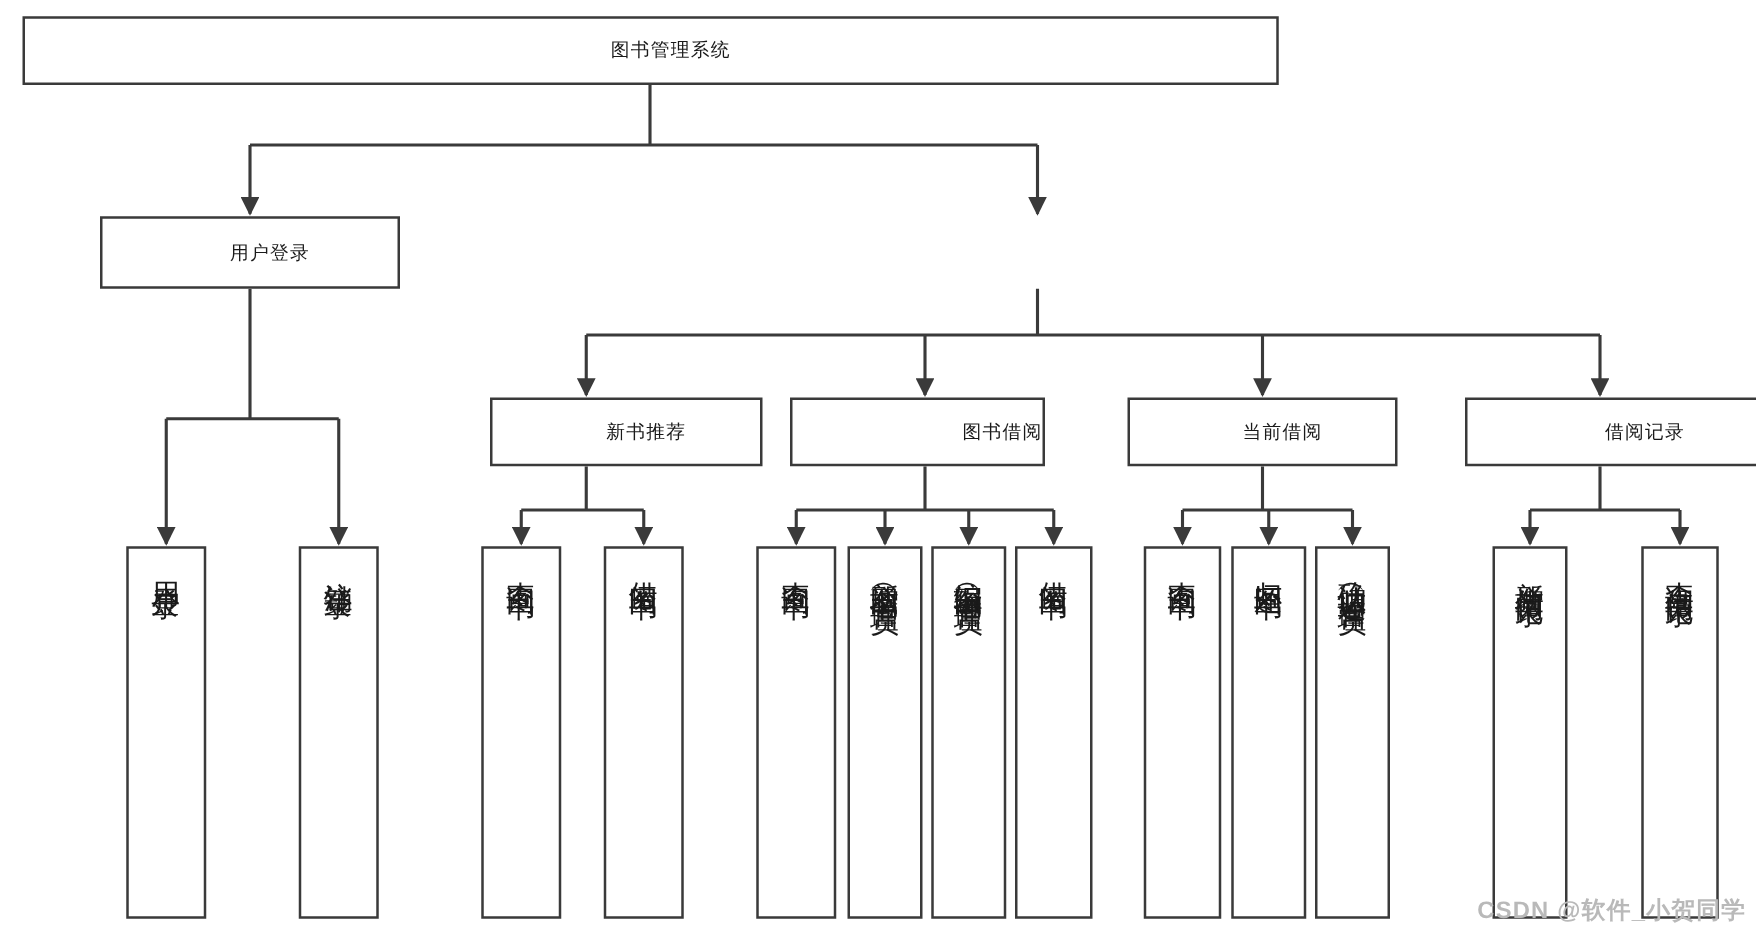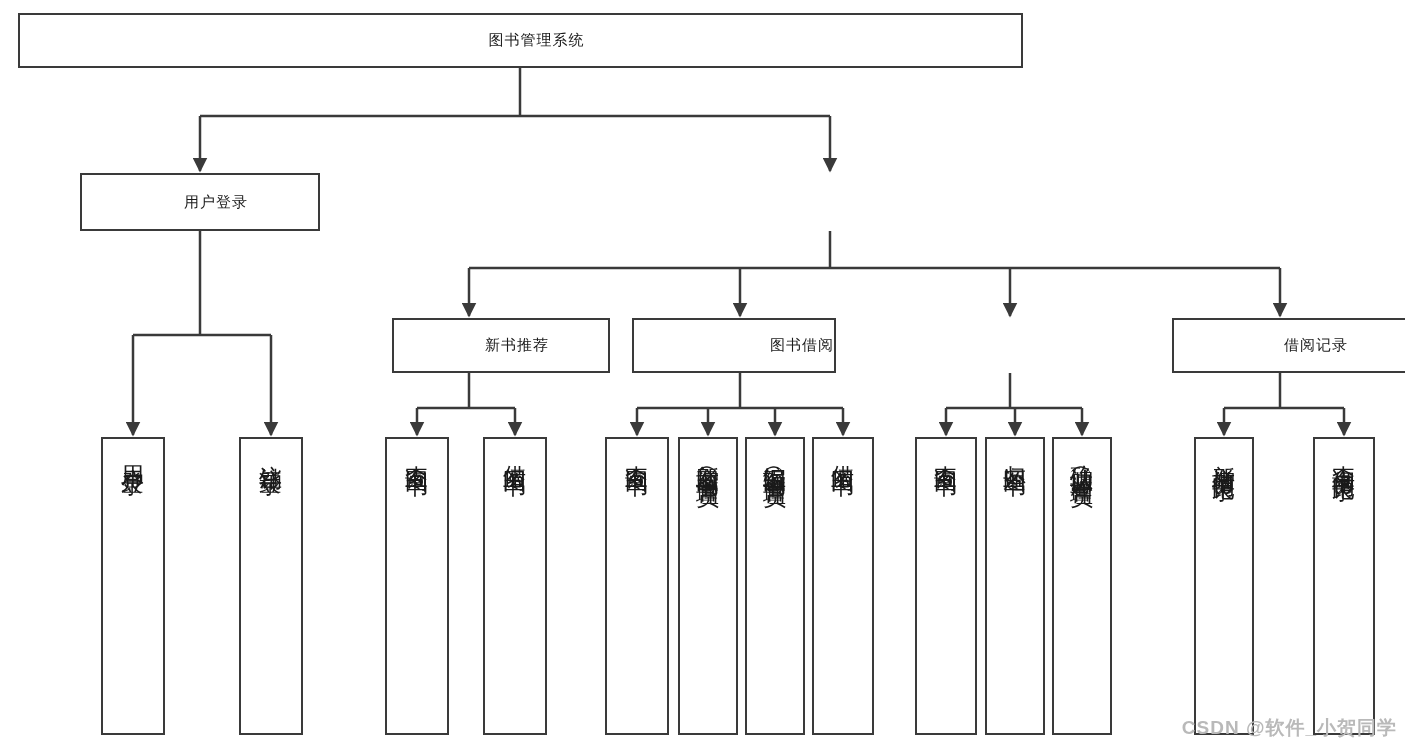--- a/index.html
+++ b/index.html
@@ -130,20 +130,23 @@
   <div class="node horiz" style="left: 80px; top: 173px; width: 240px; height: 58px;">
     <span>用户登录</span>
   </div>
 
   <div class="node horiz" style="left: 360px; top: 318px; width: 218px; height: 55px; margin-left: 32px;">
     <span>新书推荐</span>
   </div>
   <div class="node horiz" style="left: 632px; top: 318px; width: 204px; height: 55px; justify-content: flex-end;">
     <span>图书借阅</span>
   </div>
+  <div class="node horiz" style="left: 902px; top: 318px; width: 216px; height: 55px;">
+    <span>当前借阅</span>
+  </div>
   <div class="node horiz" style="left: 1172px; top: 318px; width: 256px; height: 55px;">
     <span>借阅记录</span>
   </div>
 
   <div class="node leaf" style="left: 101px; top: 437px; width: 64px; height: 298px;">
     <span class="vtext">用户登录</span>
   </div>
   <div class="node leaf" style="left: 239px; top: 437px; width: 64px; height: 298px;">
     <span class="vtext">注销登录</span>
   </div>

